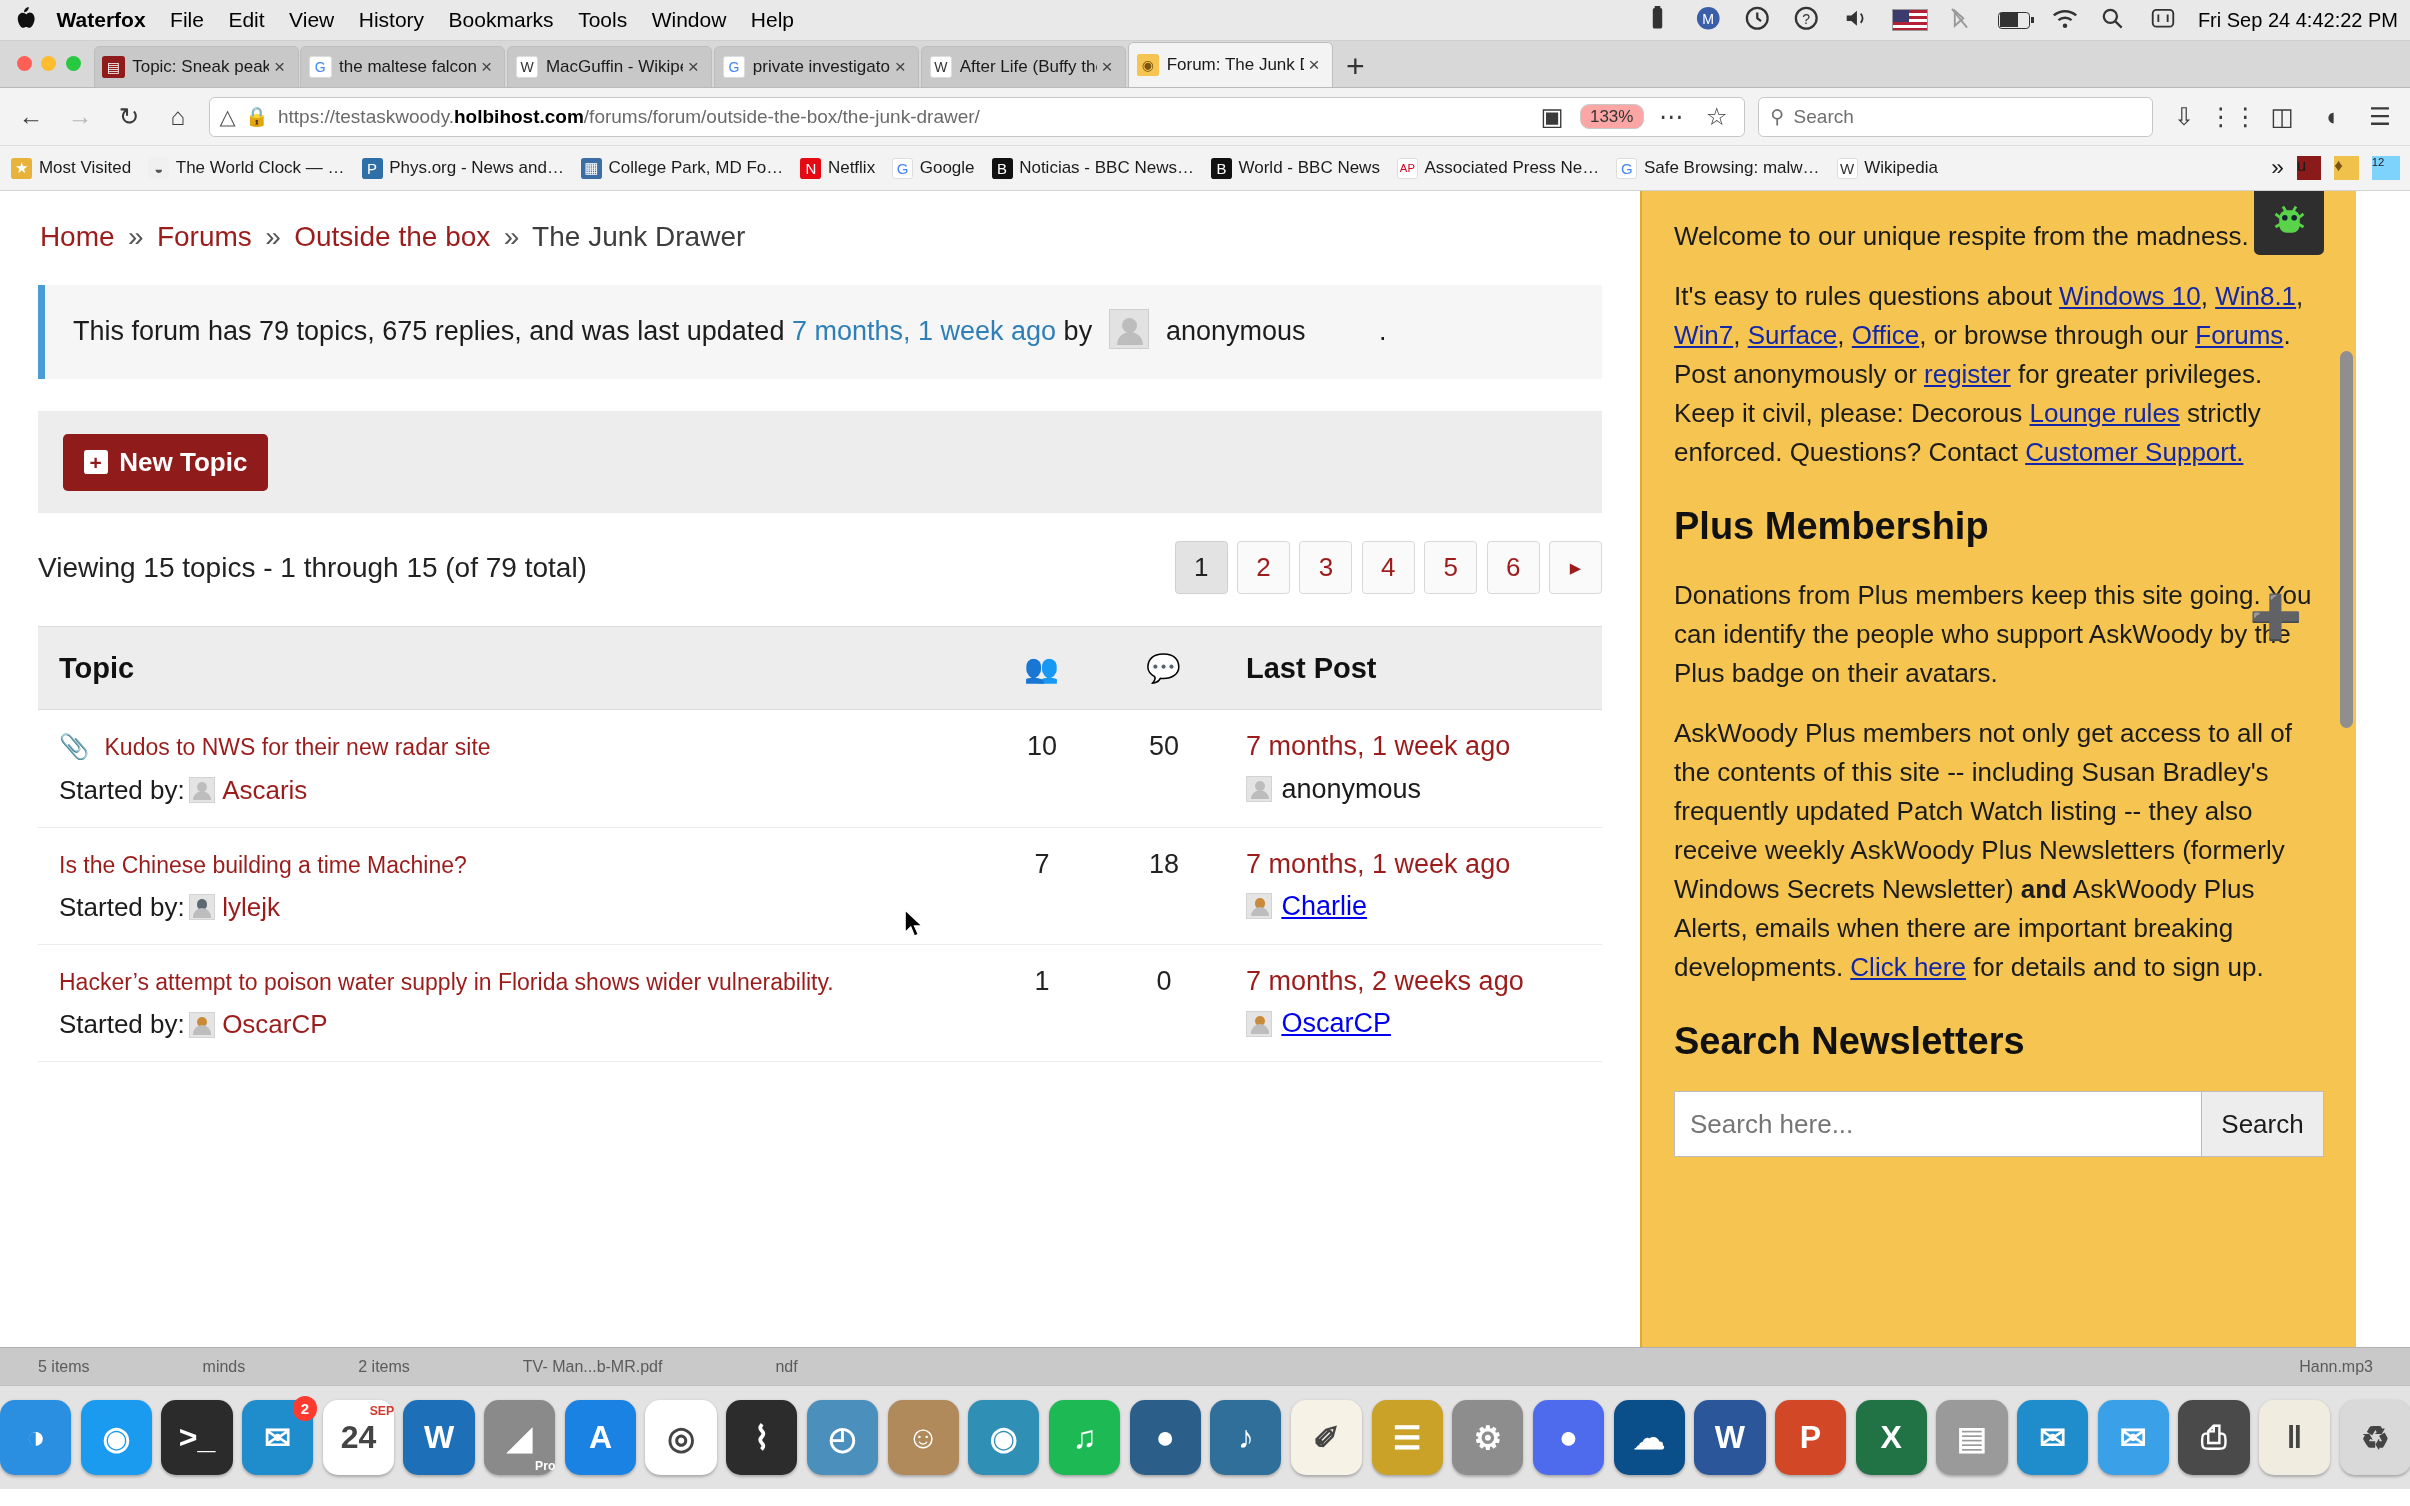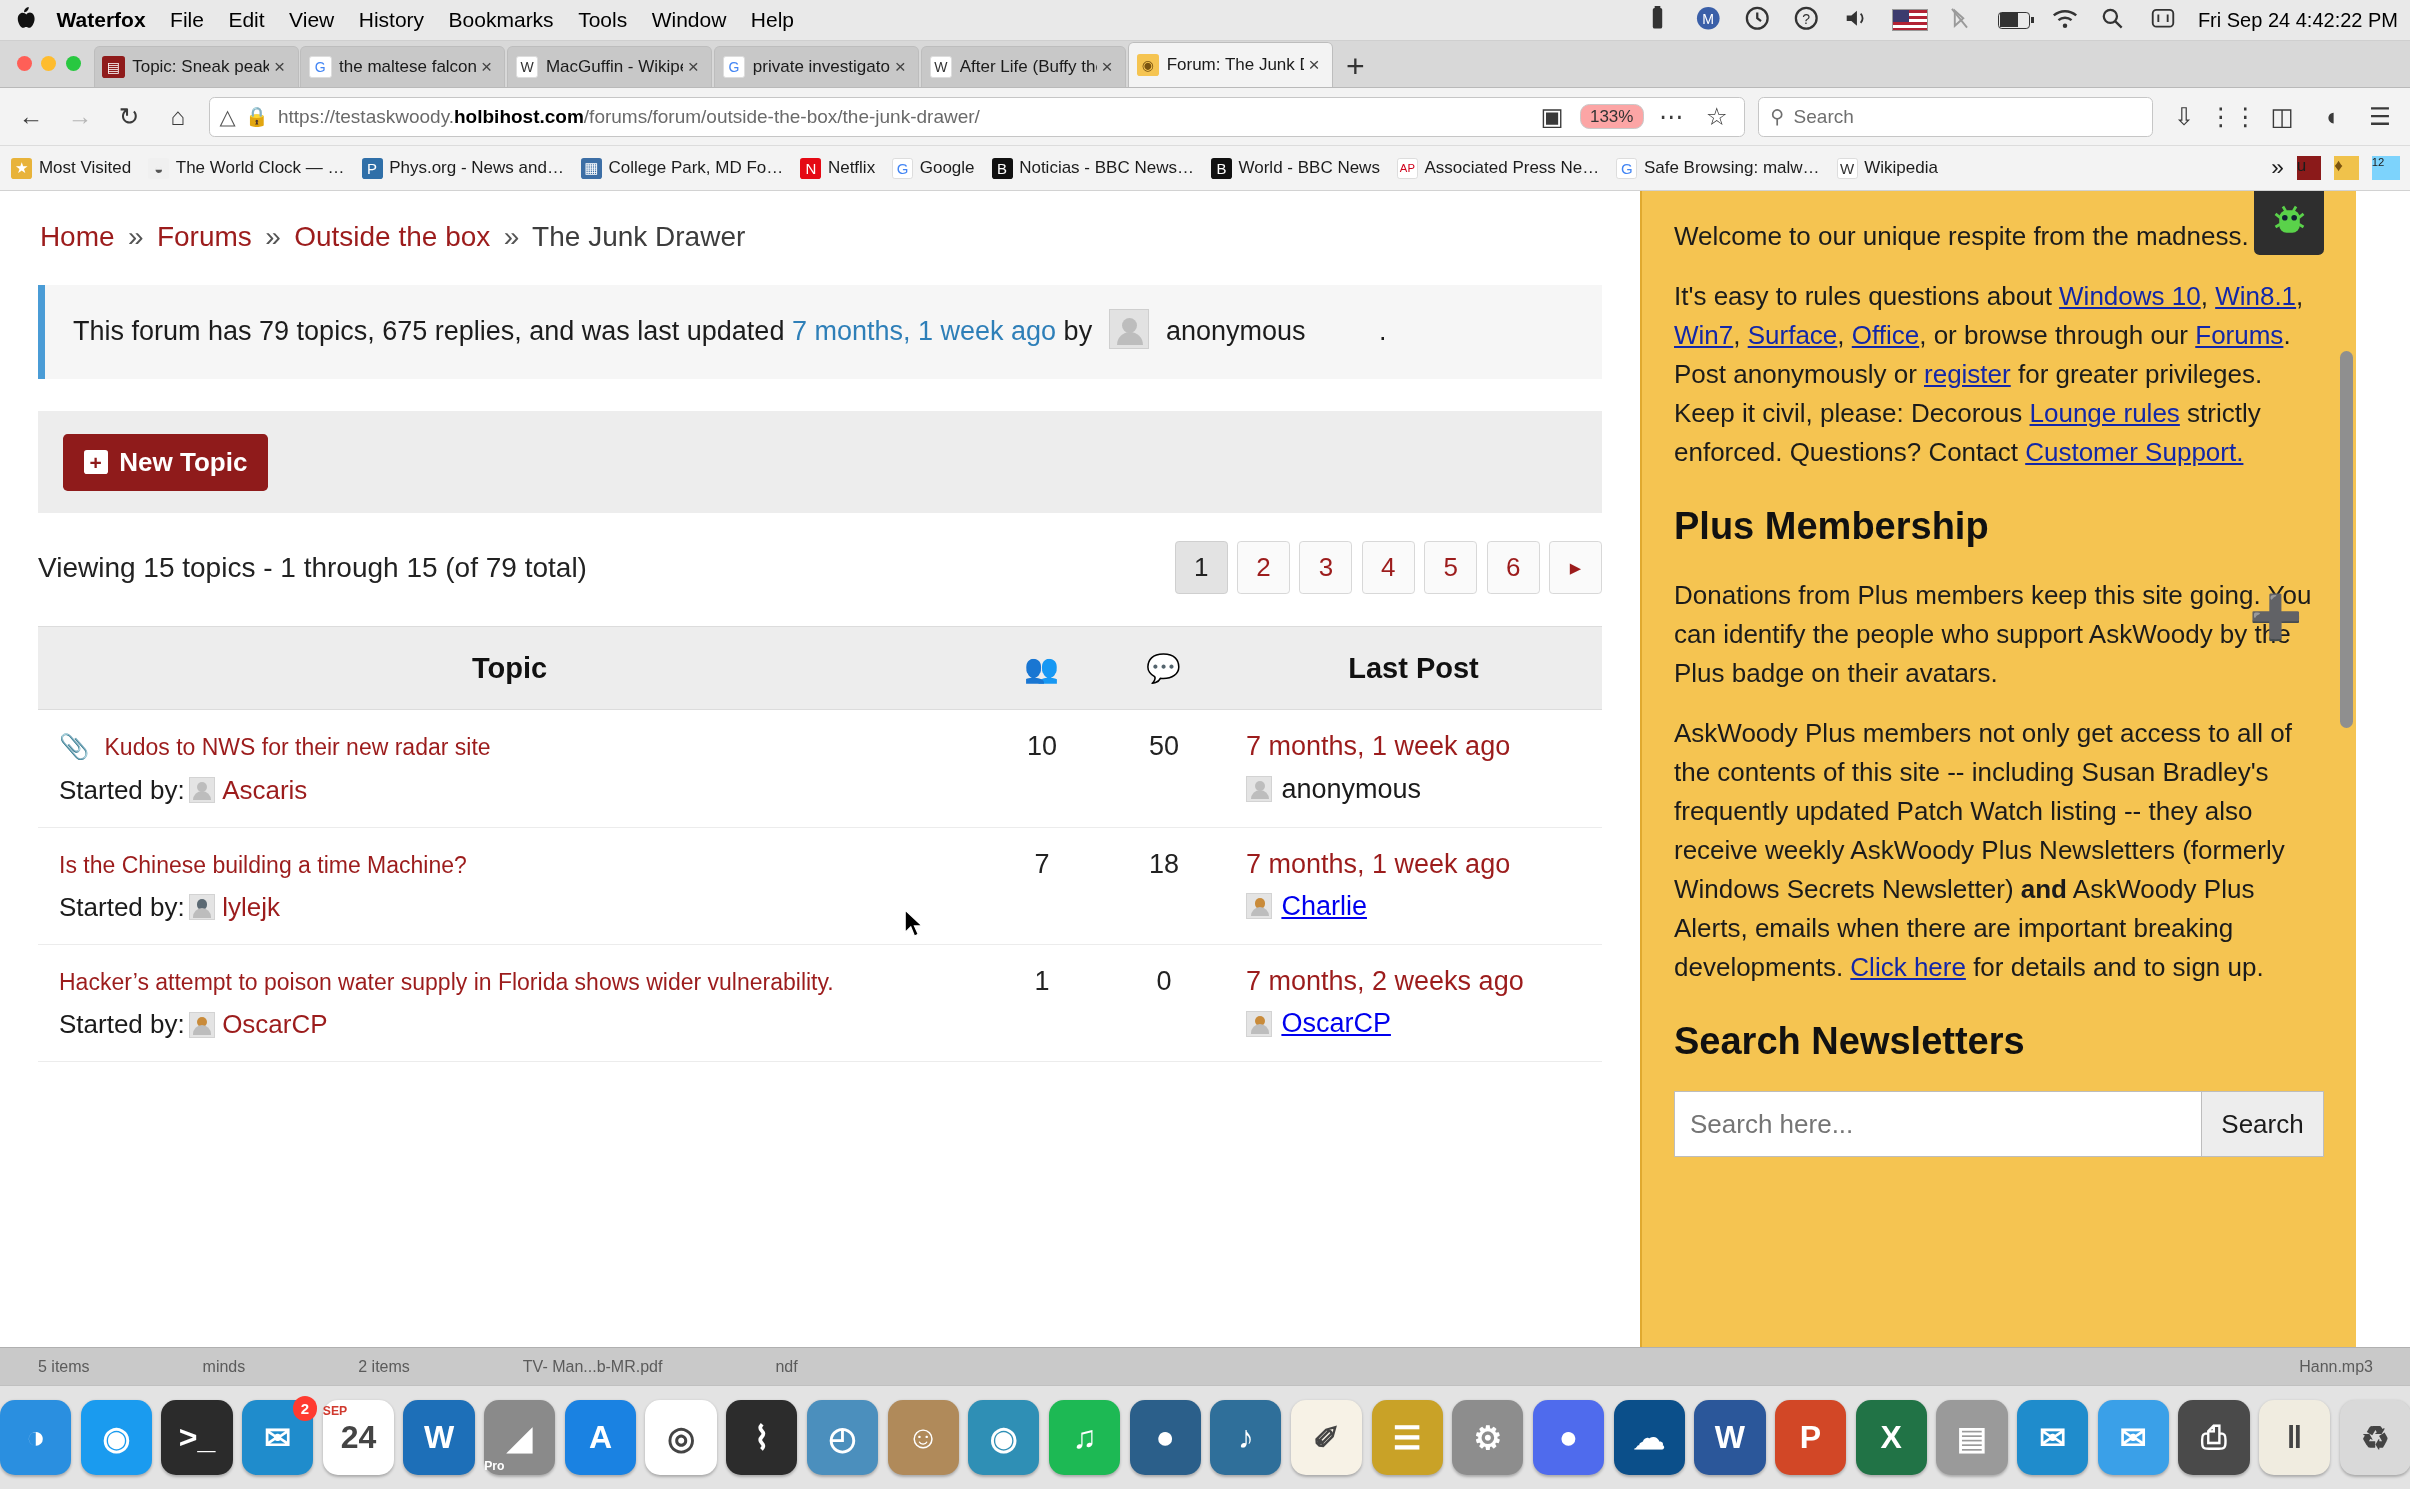--- a/index.html
+++ b/index.html
@@ -106,21 +106,21 @@
   .pager{ margin-left:auto; display:flex; gap:9.4px; align-items:center;}
   .pg{
     width:53px;height:53px;border:0.9px solid #d8d8d8;background:#fafafa;border-radius:3.8px;
     display:flex;align-items:center;justify-content:center;font-size:26px;color:#9c1c1c;
   }
   .pg.active{ background:#e3e3e3; color:#222; border-color:#cfcfcf;}
   .pg.next{ color:#9c1c1c; font-size:22.6px;}
   table.topics{ width:100%; border-collapse:collapse;}
   table.topics th{
     background:#ededed; border-top:0.9px solid #dcdcdc; border-bottom:0.9px solid #dcdcdc;
-    font-size:29px; text-align:center; padding:24.5px 21px; color:#111; font-weight:bold;
+    font-size:29px; text-align:left; padding:24.5px 21px; color:#111; font-weight:bold;
   }
   table.topics th.c{ text-align:center; width:122px;}
   table.topics th.last{ width:377px;}
   table.topics td{
     padding:21px; font-size:27px; vertical-align:top; border-bottom:0.9px solid #ececec; color:#222;
   }
   td.num{ text-align:center; font-size:27px; color:#222;}
   .topiclink{ color:#9c1c1c; text-decoration:none; font-size:23px; line-height:1.35;}
   .startedby{ font-size:26px; color:#1b1b1b; margin-top:11.3px; display:flex; align-items:center; gap:3.8px;}
   .startedby a{ color:#9c1c1c; text-decoration:none;}
@@ -172,21 +172,21 @@
     justify-content:center; gap:9.4px; border-top:0.9px solid #c0c0c0;
   }
   .dock .app{
     width:75px;height:75px;border-radius:15px; position:relative; display:flex; align-items:center;
     justify-content:center; color:#fff; font-size:32px; font-weight:bold; box-shadow:0 1.9px 2.8px rgba(0,0,0,.25);
   }
   .dock .badge{
     position:absolute; right:-3.8px; top:-3.8px; min-width:24.5px;height:24.5px;border-radius:12.2px;background:#ff3b30;
     color:#fff; font-size:15px; display:flex; align-items:center; justify-content:center; padding:0 4.7px;
   }
-  .dock .lbl{ position:absolute; bottom:1.9px; left:0; right:16px; text-align:left; font-size:12.2px;}
+  .dock .lbl{ position:absolute; bottom:1.9px; left:0; right:0; text-align:right; font-size:12.2px;}
 </style>
 </head>
 <body>
 
 <div class="menubar">
   <span class="apple-logo">
     <svg width="24.5" height="28" viewBox="0 0 26 30">
         <path d="M18 7c-1.6.1-3 .9-3.9 2-0.9-1.1-2.3-1.9-3.8-1.9C7.4 7.1 5 9.7 5 13.6c0 4.6 3.3 9.8 5.6 9.8 1.2 0 2-0.8 3.4-0.8 1.4 0 2 .8 3.4.8 2.3 0 5.6-5.2 5.6-9.8C23 10 20.8 7 18 7zm-2.6-2.2c.9-1 1.5-2.4 1.3-3.8-1.3.1-2.8.9-3.7 2-0.8.9-1.4 2.3-1.2 3.6 1.4.1 2.8-.7 3.6-1.8z" fill="#111"></path>
       </svg>
   </span>

